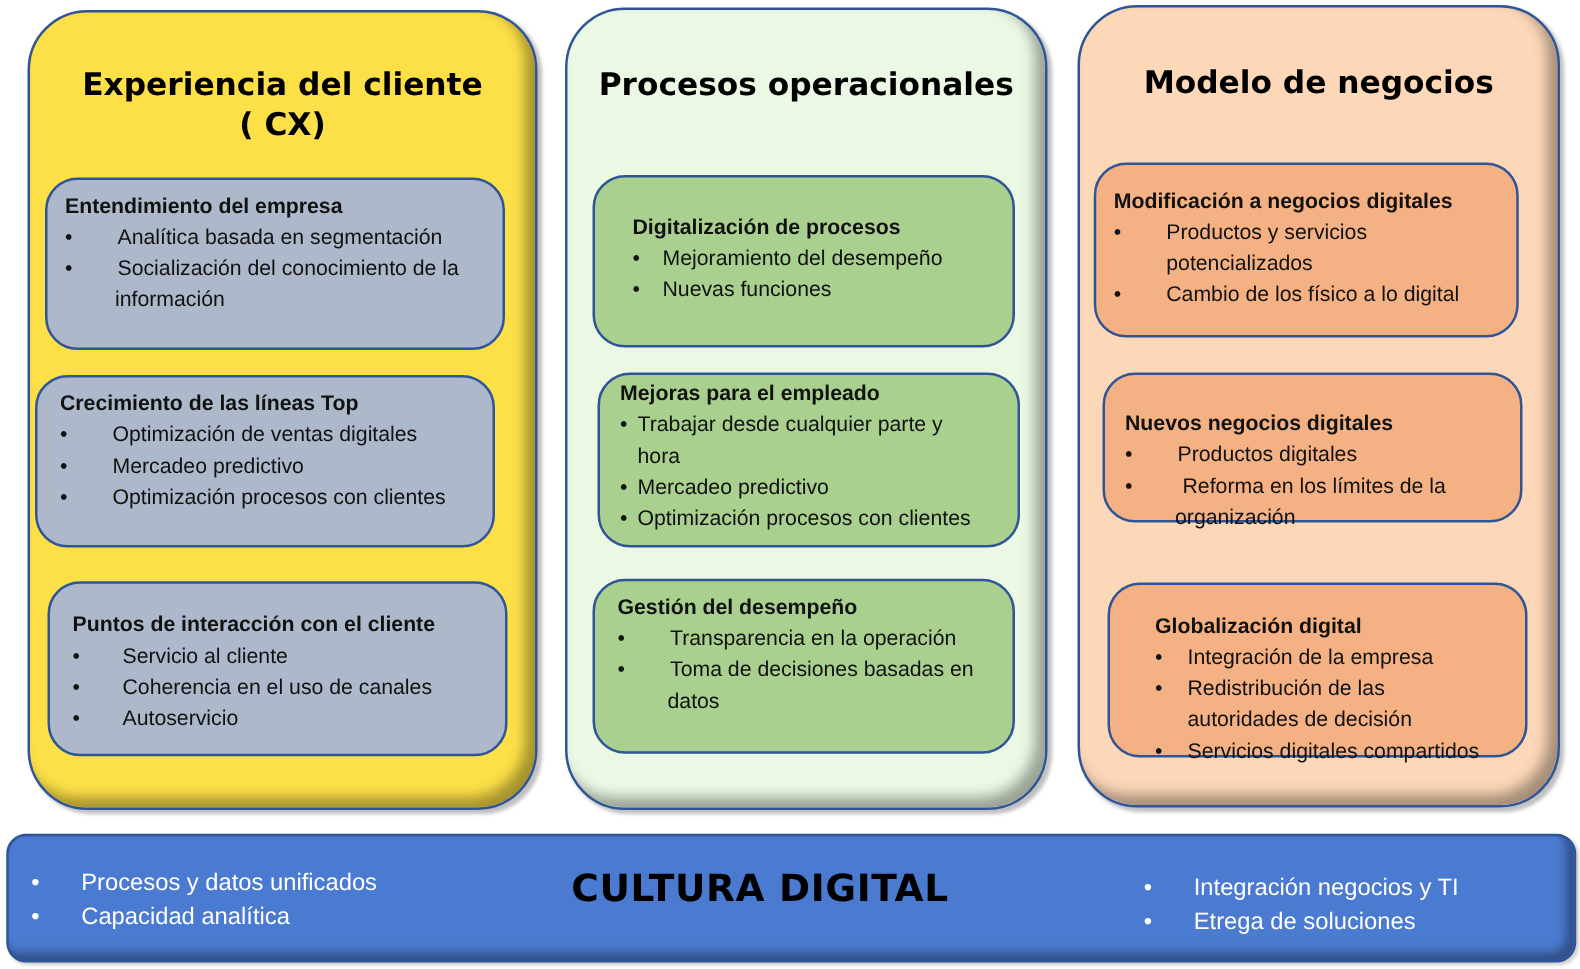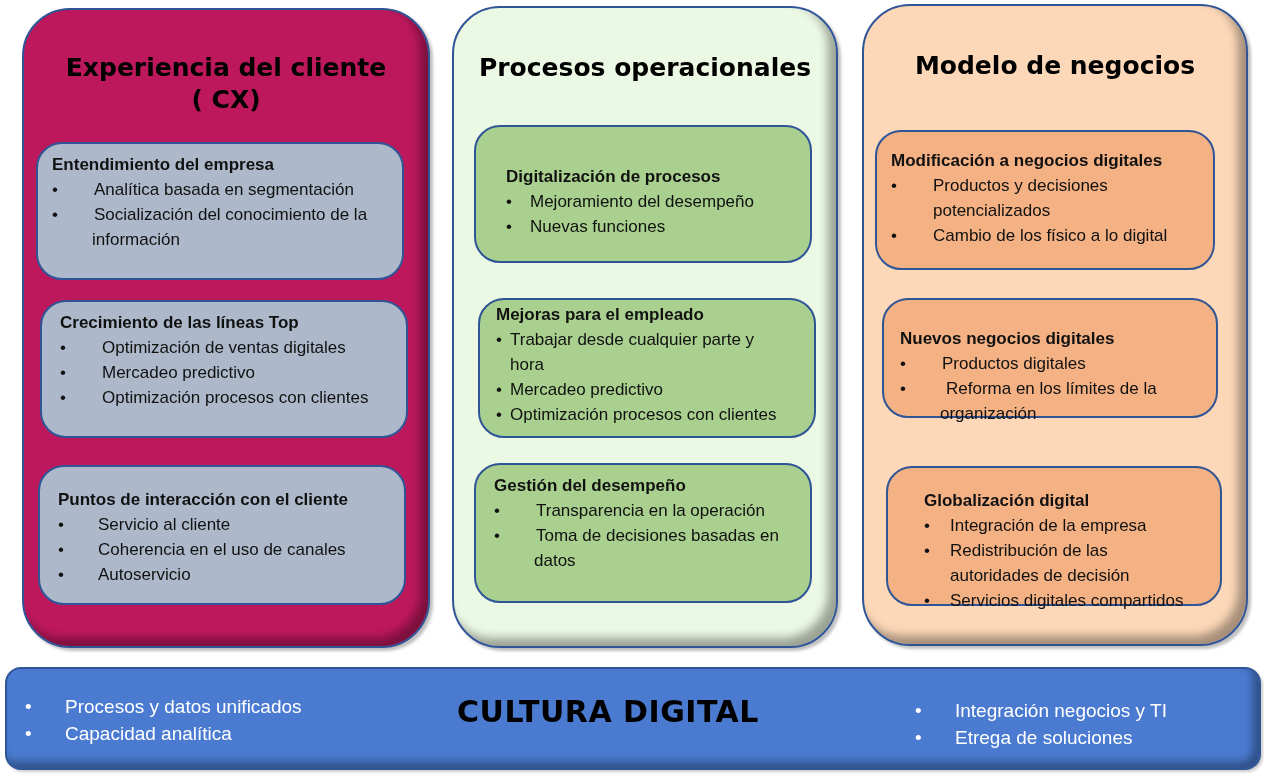--- a/index.html
+++ b/index.html
@@ -31,34 +31,34 @@
     position:absolute; left:450px; top:25px; font-family:"DejaVu Sans", sans-serif; font-weight:bold;
     font-size:30px; letter-spacing:0.5px; color:#000;
   }
   .banner ul { position:absolute; list-style:none; margin:0; padding:0; color:#fff; font-size:19px; line-height:27px; }
   .banner li { position:relative; padding-left:40px; }
   .banner li .b { position:absolute; left:0; }
 </style>
 </head>
 <body>
 
-<div class="col" style="left:22px;top:8px;width:408px;height:640px;background:#be185d;">
+<div class="col" style="left:22px;top:8px;width:408px;height:640px;background:#fde047;">
   <div class="col-title" style="top:42px;">
     <div>Experiencia del cliente</div>
     <div>( CX)</div>
   </div>
   <div class="card" style="left:12px;top:132px;width:368px;height:138px;background:#adb9ca;padding-left:14px;">
     <div class="card-title">Entendimiento del empresa</div>
     <ul>
       <li style="padding-left:42px;"><span class="b" style="left:0">•</span><span>Analítica basada en segmentación</span></li>
       <li style="padding-left:42px;"><span class="b" style="left:0">•</span><span>Socialización del conocimiento de la</span></li>
       <li style="padding-left:40px;"><span>información</span></li>
     </ul>
   </div>
-  <div class="card" style="left:16px;top:290px;width:368px;height:138px;background:#adb9ca;padding-left:18px;">
+  <div class="card" style="left:4px;top:290px;width:368px;height:138px;background:#adb9ca;padding-left:18px;">
     <div class="card-title">Crecimiento de las líneas Top</div>
     <ul>
       <li style="padding-left:42px;"><span class="b" style="left:0">•</span><span>Optimización de ventas digitales</span></li>
       <li style="padding-left:42px;"><span class="b" style="left:0">•</span><span>Mercadeo predictivo</span></li>
       <li style="padding-left:42px;"><span class="b" style="left:0">•</span><span>Optimización procesos con clientes</span></li>
     </ul>
   </div>
   <div class="card" style="left:14px;top:455px;width:368px;height:140px;background:#adb9ca;padding-left:18px;padding-top:20px;">
     <div class="card-title">Puntos de interacción con el cliente</div>
     <ul>
@@ -66,21 +66,21 @@
       <li style="padding-left:40px;"><span class="b" style="left:0">•</span><span>Coherencia en el uso de canales</span></li>
       <li style="padding-left:40px;"><span class="b" style="left:0">•</span><span>Autoservicio</span></li>
     </ul>
   </div>
 </div>
 
 <div class="col" style="left:452px;top:6px;width:386px;height:642px;background:#ebf8e3;">
   <div class="col-title" style="top:44px;">
     <div>Procesos operacionales</div>
   </div>
-  <div class="card" style="left:20px;top:117px;width:338px;height:138px;background:#a9d08e;padding-left:30px;padding-top:37px;">
+  <div class="card" style="left:20px;top:132px;width:338px;height:138px;background:#a9d08e;padding-left:30px;padding-top:27px;">
     <div class="card-title">Digitalización de procesos</div>
     <ul>
       <li style="padding-left:24px;"><span class="b" style="left:0">•</span><span>Mejoramiento del desempeño</span></li>
       <li style="padding-left:24px;"><span class="b" style="left:0">•</span><span>Nuevas funciones</span></li>
     </ul>
   </div>
   <div class="card" style="left:24px;top:290px;width:338px;height:140px;background:#a9d08e;padding-left:16px;padding-top:2px;">
     <div class="card-title">Mejoras para el empleado</div>
     <ul>
       <li style="padding-left:14px;"><span class="b" style="left:0">•</span><span>Trabajar desde cualquier parte y</span></li>
@@ -99,21 +99,21 @@
   </div>
 </div>
 
 <div class="col" style="left:862px;top:4px;width:386px;height:642px;background:#fcd8b8;">
   <div class="col-title" style="top:44px;">
     <div>Modelo de negocios</div>
   </div>
   <div class="card" style="left:11px;top:124px;width:340px;height:140px;background:#f4b183;padding-left:14px;padding-top:16px;">
     <div class="card-title">Modificación a negocios digitales</div>
     <ul>
-      <li style="padding-left:42px;"><span class="b" style="left:0">•</span><span>Productos y decisiones</span></li>
+      <li style="padding-left:42px;"><span class="b" style="left:0">•</span><span>Productos y servicios</span></li>
       <li style="padding-left:42px;"><span>potencializados</span></li>
       <li style="padding-left:42px;"><span class="b" style="left:0">•</span><span>Cambio de los físico a lo digital</span></li>
     </ul>
   </div>
   <div class="card" style="left:18px;top:292px;width:336px;height:120px;background:#f4b183;padding-left:16px;padding-top:26px;">
     <div class="card-title">Nuevos negocios digitales</div>
     <ul>
       <li style="padding-left:42px;"><span class="b" style="left:0">•</span><span>Productos digitales</span></li>
       <li style="padding-left:46px;"><span class="b" style="left:0">•</span><span>Reforma en los límites de la</span></li>
       <li style="padding-left:40px;"><span>organización</span></li>

